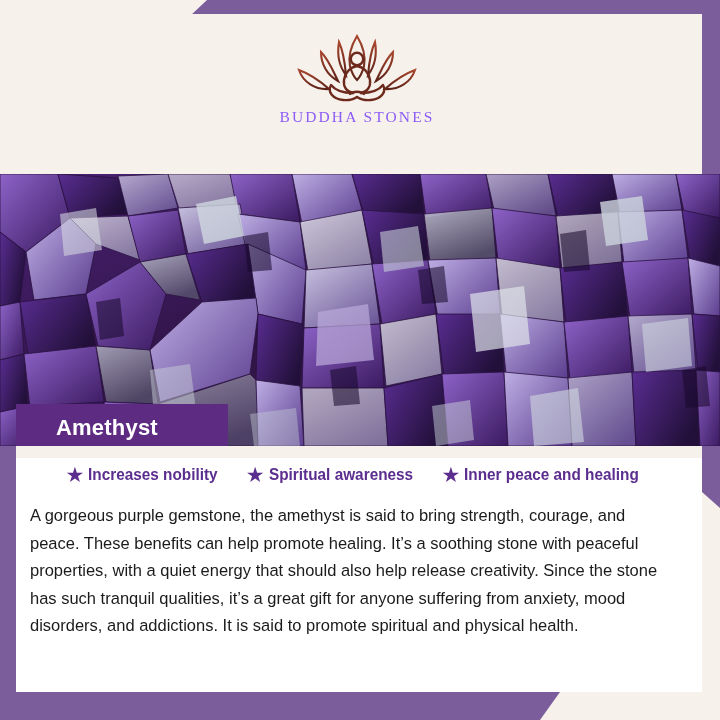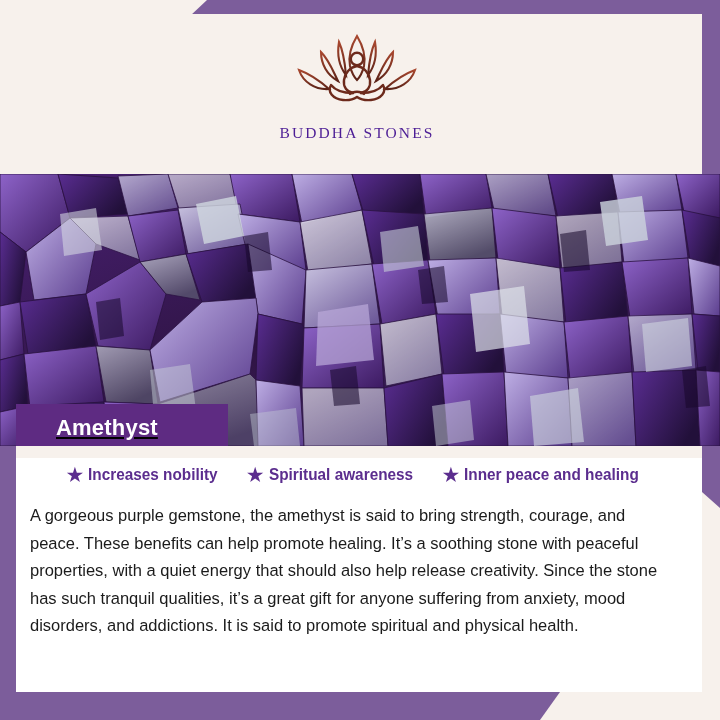--- a/index.html
+++ b/index.html
@@ -76,25 +76,25 @@
     display: flex;
     flex-direction: column;
     align-items: center;
   }
   .logo-mark {
     width: 152px;
     height: 78px;
     display: block;
   }
   .logo-word {
-    margin-top: 16px;
+    margin-top: 0;
     font-family: "Liberation Serif", serif;
     font-size: 15.5px;
     letter-spacing: 2.1px;
-    color: #4c1d95;
+    color: #8b5cf6;
     font-weight: 400;
   }
 
   .title-plate {
     position: absolute;
     left: 140px;
     top: 116px;
     width: 430px;
     height: 48px;
     background: #fbf6f2;
@@ -130,21 +130,20 @@
 
   .stone-label {
     position: absolute;
     left: 16px;
     top: 404px;
     width: 212px;
     height: 48px;
     background: #5e2b82;
     display: flex;
     align-items: center;
-    text-decoration: underline;
   }
   .stone-label-text {
     color: #ffffff;
     font-size: 22px;
     font-weight: bold;
     margin-left: 40px;
     letter-spacing: 0.2px;
     font-family: "Liberation Sans Narrow", "Liberation Sans", sans-serif;
   }
 

